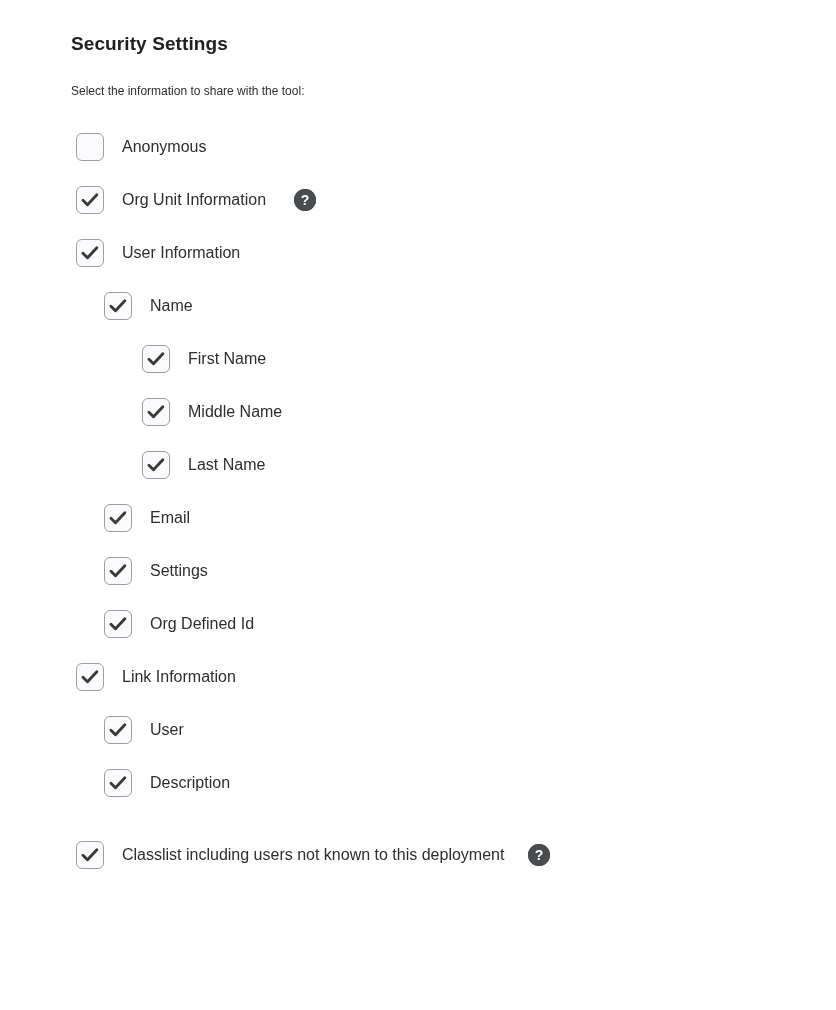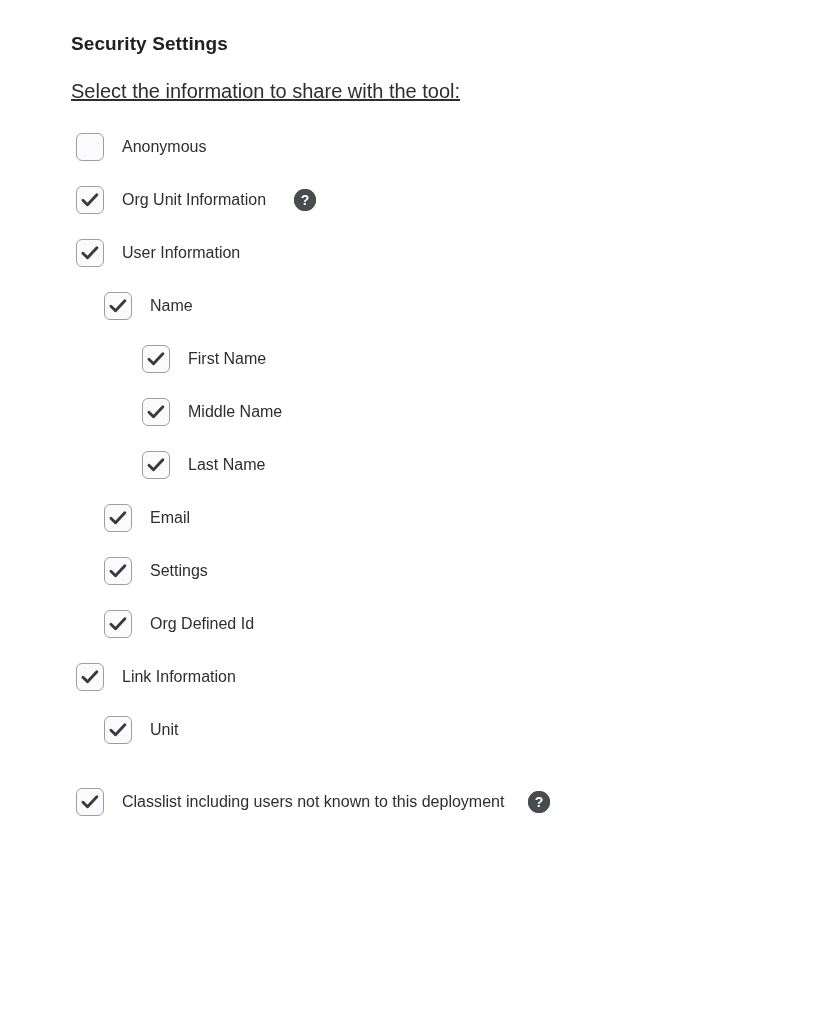--- a/index.html
+++ b/index.html
@@ -35,26 +35,25 @@
     letter-spacing: 0.1px;
     color: #202122;
     line-height: 20px;
     white-space: nowrap;
   }
 
   .section-desc {
     position: absolute;
     left: 71px;
     top: 80px;
-    font-size: 20px;
+    font-size: 12px;
     font-weight: normal;
     color: #2e2e2e;
     line-height: 22px;
     white-space: nowrap;
-    text-decoration: underline;
   }
 
   
   .checklist {
     position: absolute;
     left: 0;
     top: 120px;
     width: 836px;
   }
 
@@ -225,21 +224,29 @@
           </svg>
         </span>
         <span class="check-label">Link Information</span>
       </div>
       <div class="check-row level-2">
         <span class="checkbox checked" role="checkbox" aria-checked="true">
           <svg class="tick" viewBox="0 0 28 28" xmlns="http://www.w3.org/2000/svg" aria-hidden="true">
             <path d="M6.4 14.3 L11.3 19.2 L21.4 8.4" fill="none" stroke="#3a3a3a" stroke-width="3.1" stroke-linecap="round" stroke-linejoin="round"></path>
           </svg>
         </span>
-        <span class="check-label">Unit</span>
+        <span class="check-label">User</span>
+      </div>
+      <div class="check-row level-2">
+        <span class="checkbox checked" role="checkbox" aria-checked="true">
+          <svg class="tick" viewBox="0 0 28 28" xmlns="http://www.w3.org/2000/svg" aria-hidden="true">
+            <path d="M6.4 14.3 L11.3 19.2 L21.4 8.4" fill="none" stroke="#3a3a3a" stroke-width="3.1" stroke-linecap="round" stroke-linejoin="round"></path>
+          </svg>
+        </span>
+        <span class="check-label">Description</span>
       </div>
       <div class="check-row level-1 spaced-top">
         <span class="checkbox checked" role="checkbox" aria-checked="true">
           <svg class="tick" viewBox="0 0 28 28" xmlns="http://www.w3.org/2000/svg" aria-hidden="true">
             <path d="M6.4 14.3 L11.3 19.2 L21.4 8.4" fill="none" stroke="#3a3a3a" stroke-width="3.1" stroke-linecap="round" stroke-linejoin="round"></path>
           </svg>
         </span>
         <span class="check-label">Classlist including users not known to this deployment</span>
         <span class="help-icon help-after-classlist" title="?">
           <svg viewBox="0 0 22 22" width="22" height="22" xmlns="http://www.w3.org/2000/svg" aria-hidden="true">

